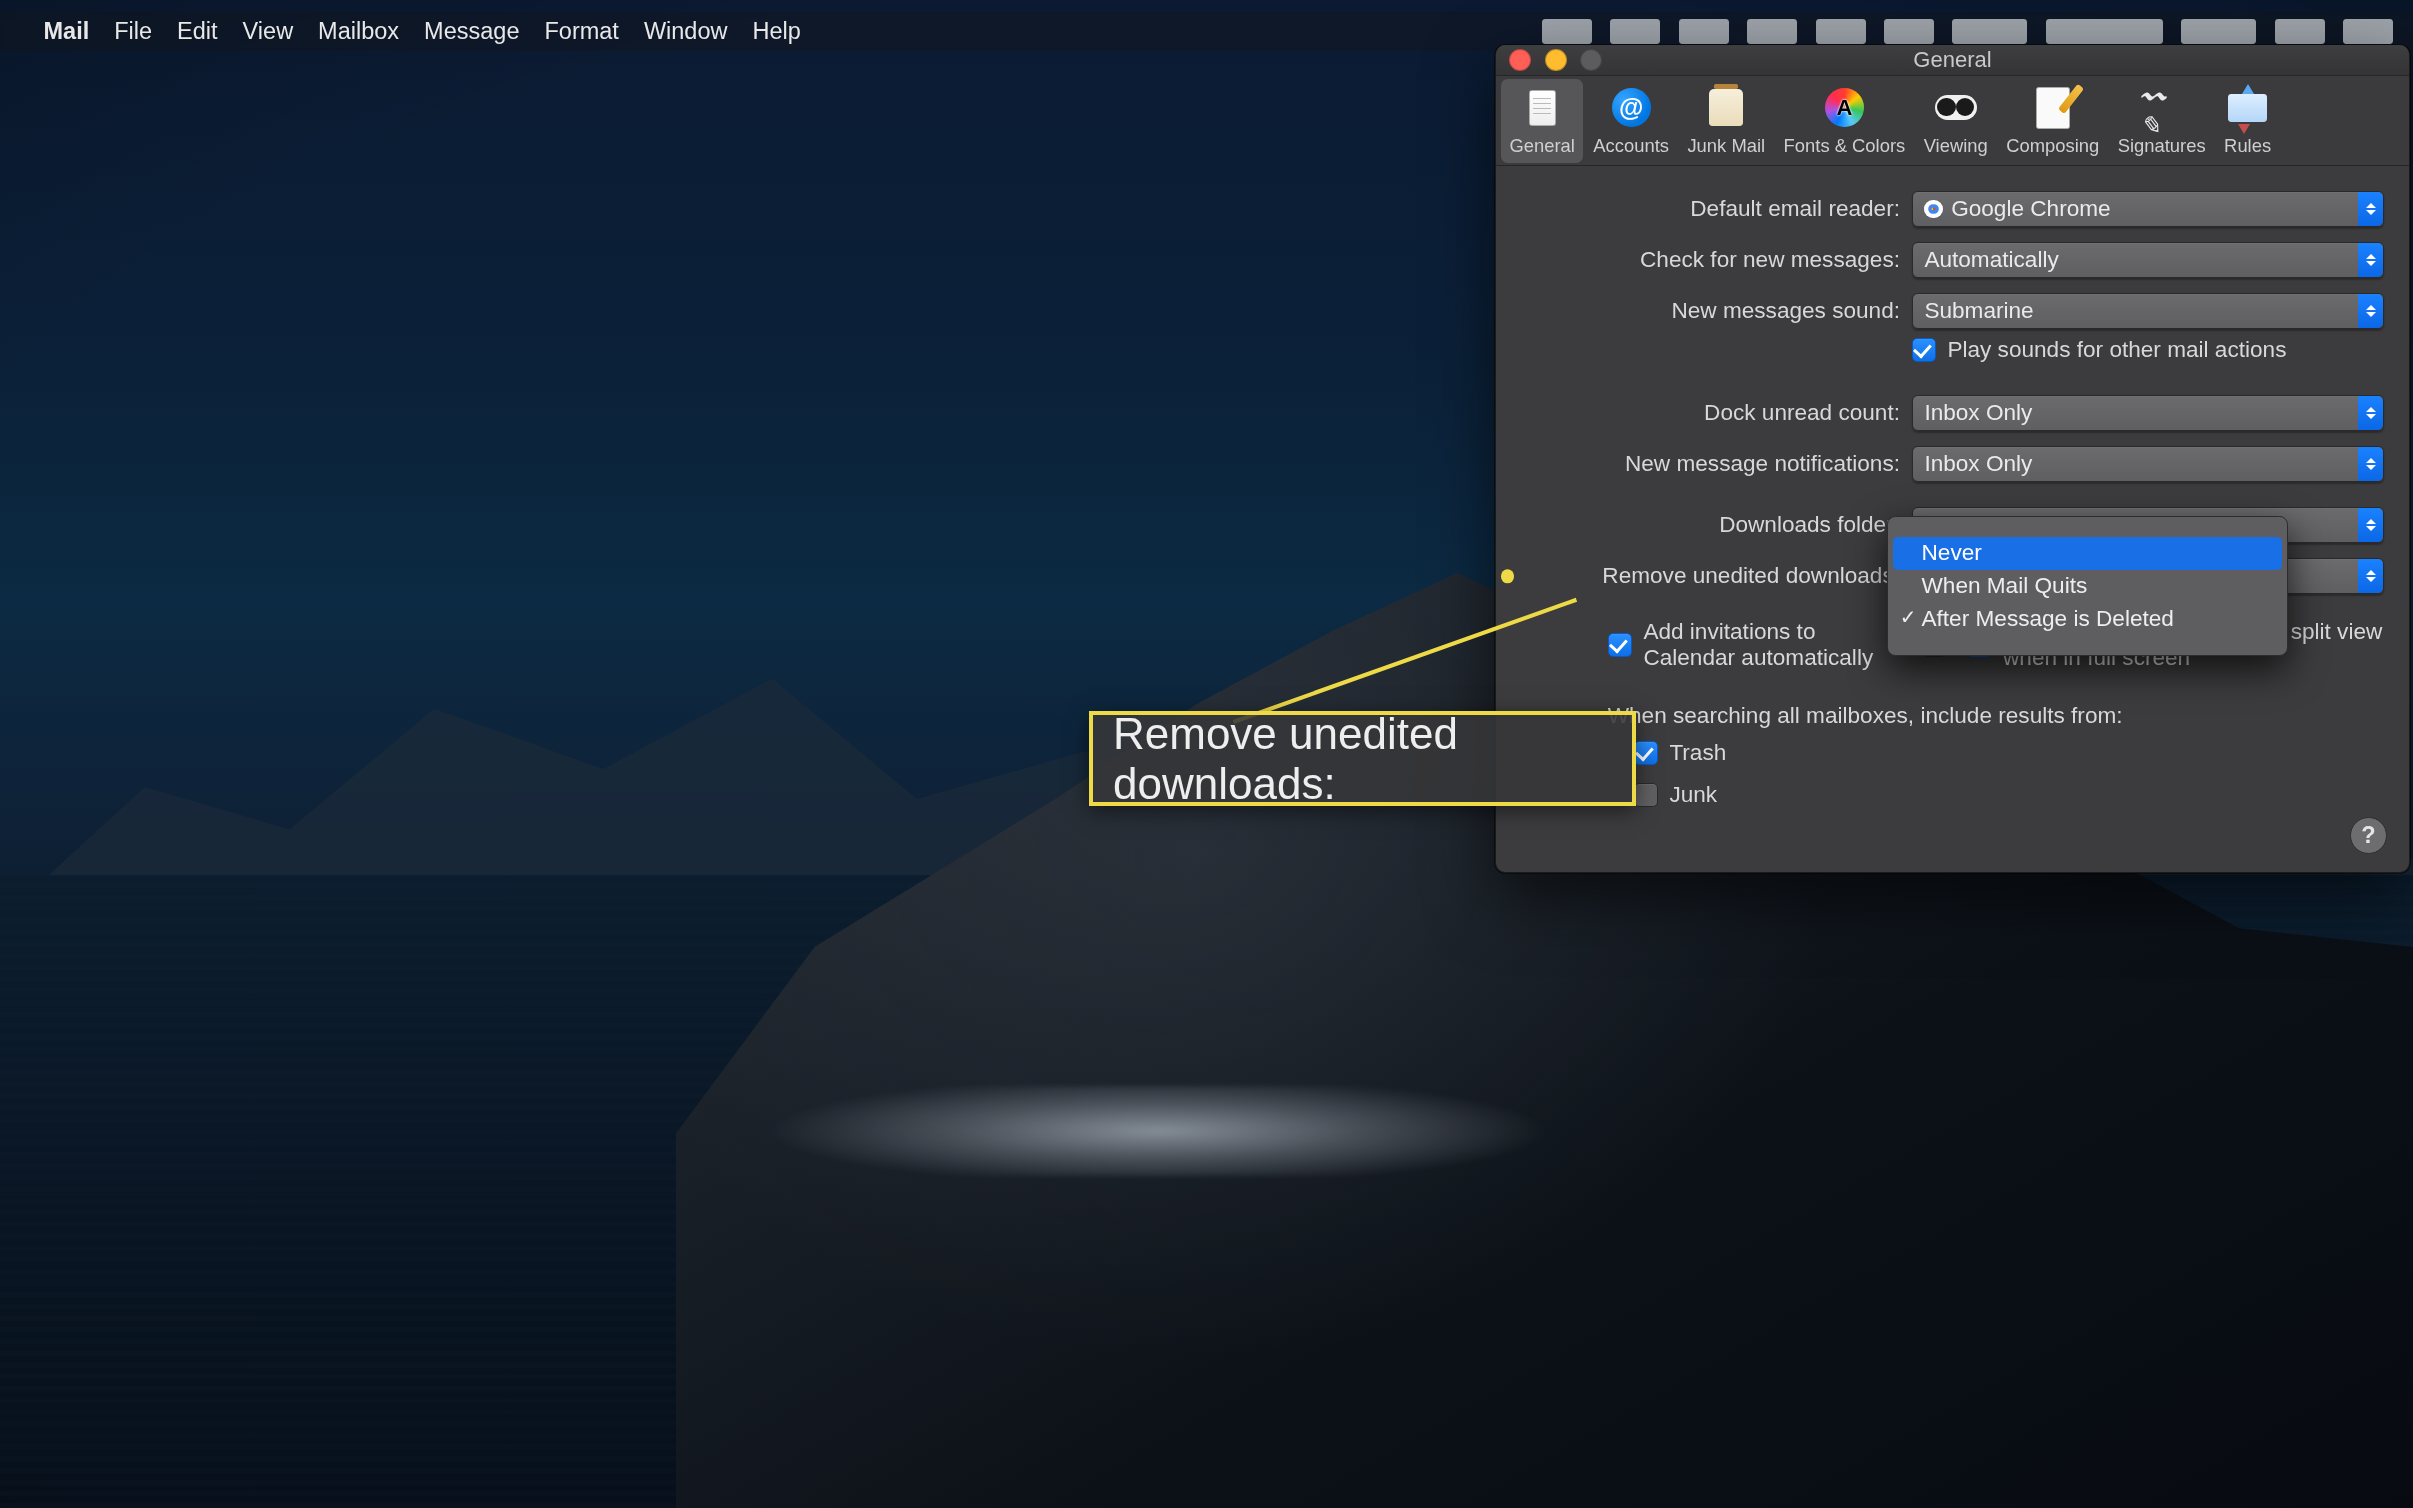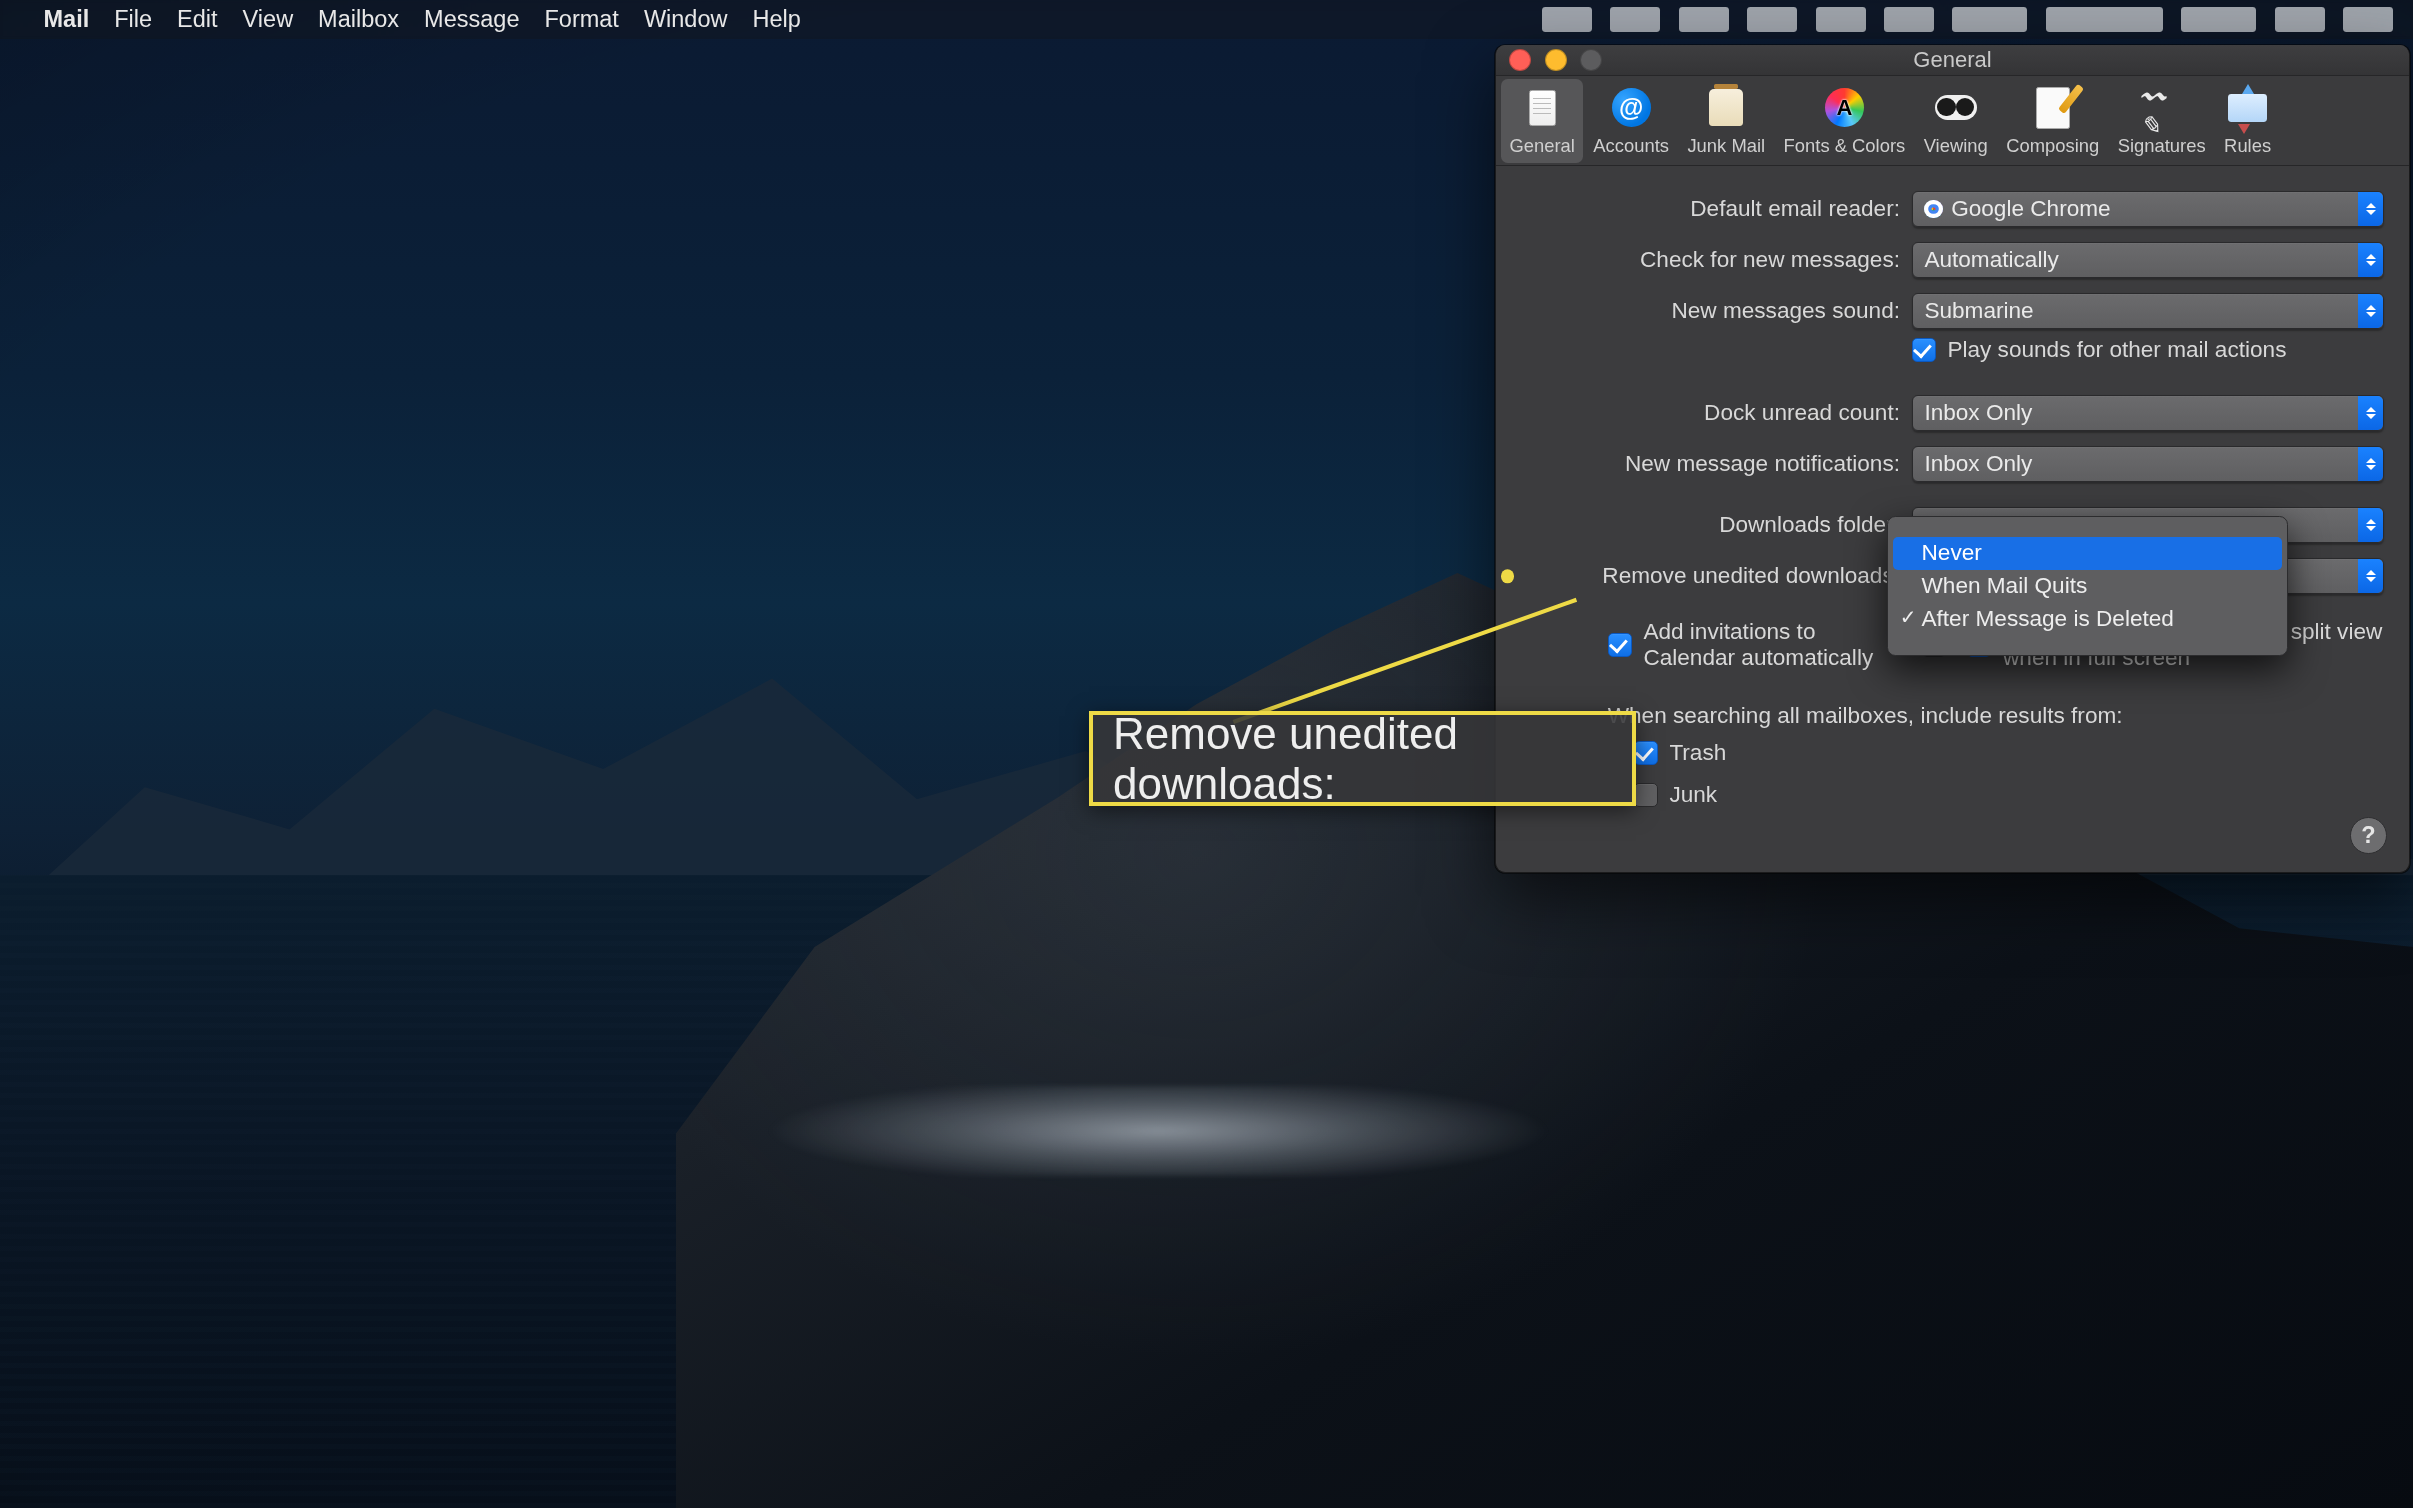--- a/index.html
+++ b/index.html
@@ -65,21 +65,21 @@
   }
   .vignette {
     position: absolute; inset: 0;
     background: radial-gradient(120% 120% at 50% 60%, rgba(0,0,0,0) 50%, rgba(0,0,0,0.6) 100%);
     pointer-events: none;
   }
 
   
   .menubar {
     position: absolute;
-    top: 0; left: 0; right: 0;
+    top: 12px; left: 0; right: 0;
     height: 39px;
     display: flex;
     align-items: center;
     padding: 0 20px;
     color: #e8e8e8;
     font-size: 23.5px;
     background: rgba(20,20,22,0.35);
     backdrop-filter: blur(1.7px);
   }
   .menubar .apple {

